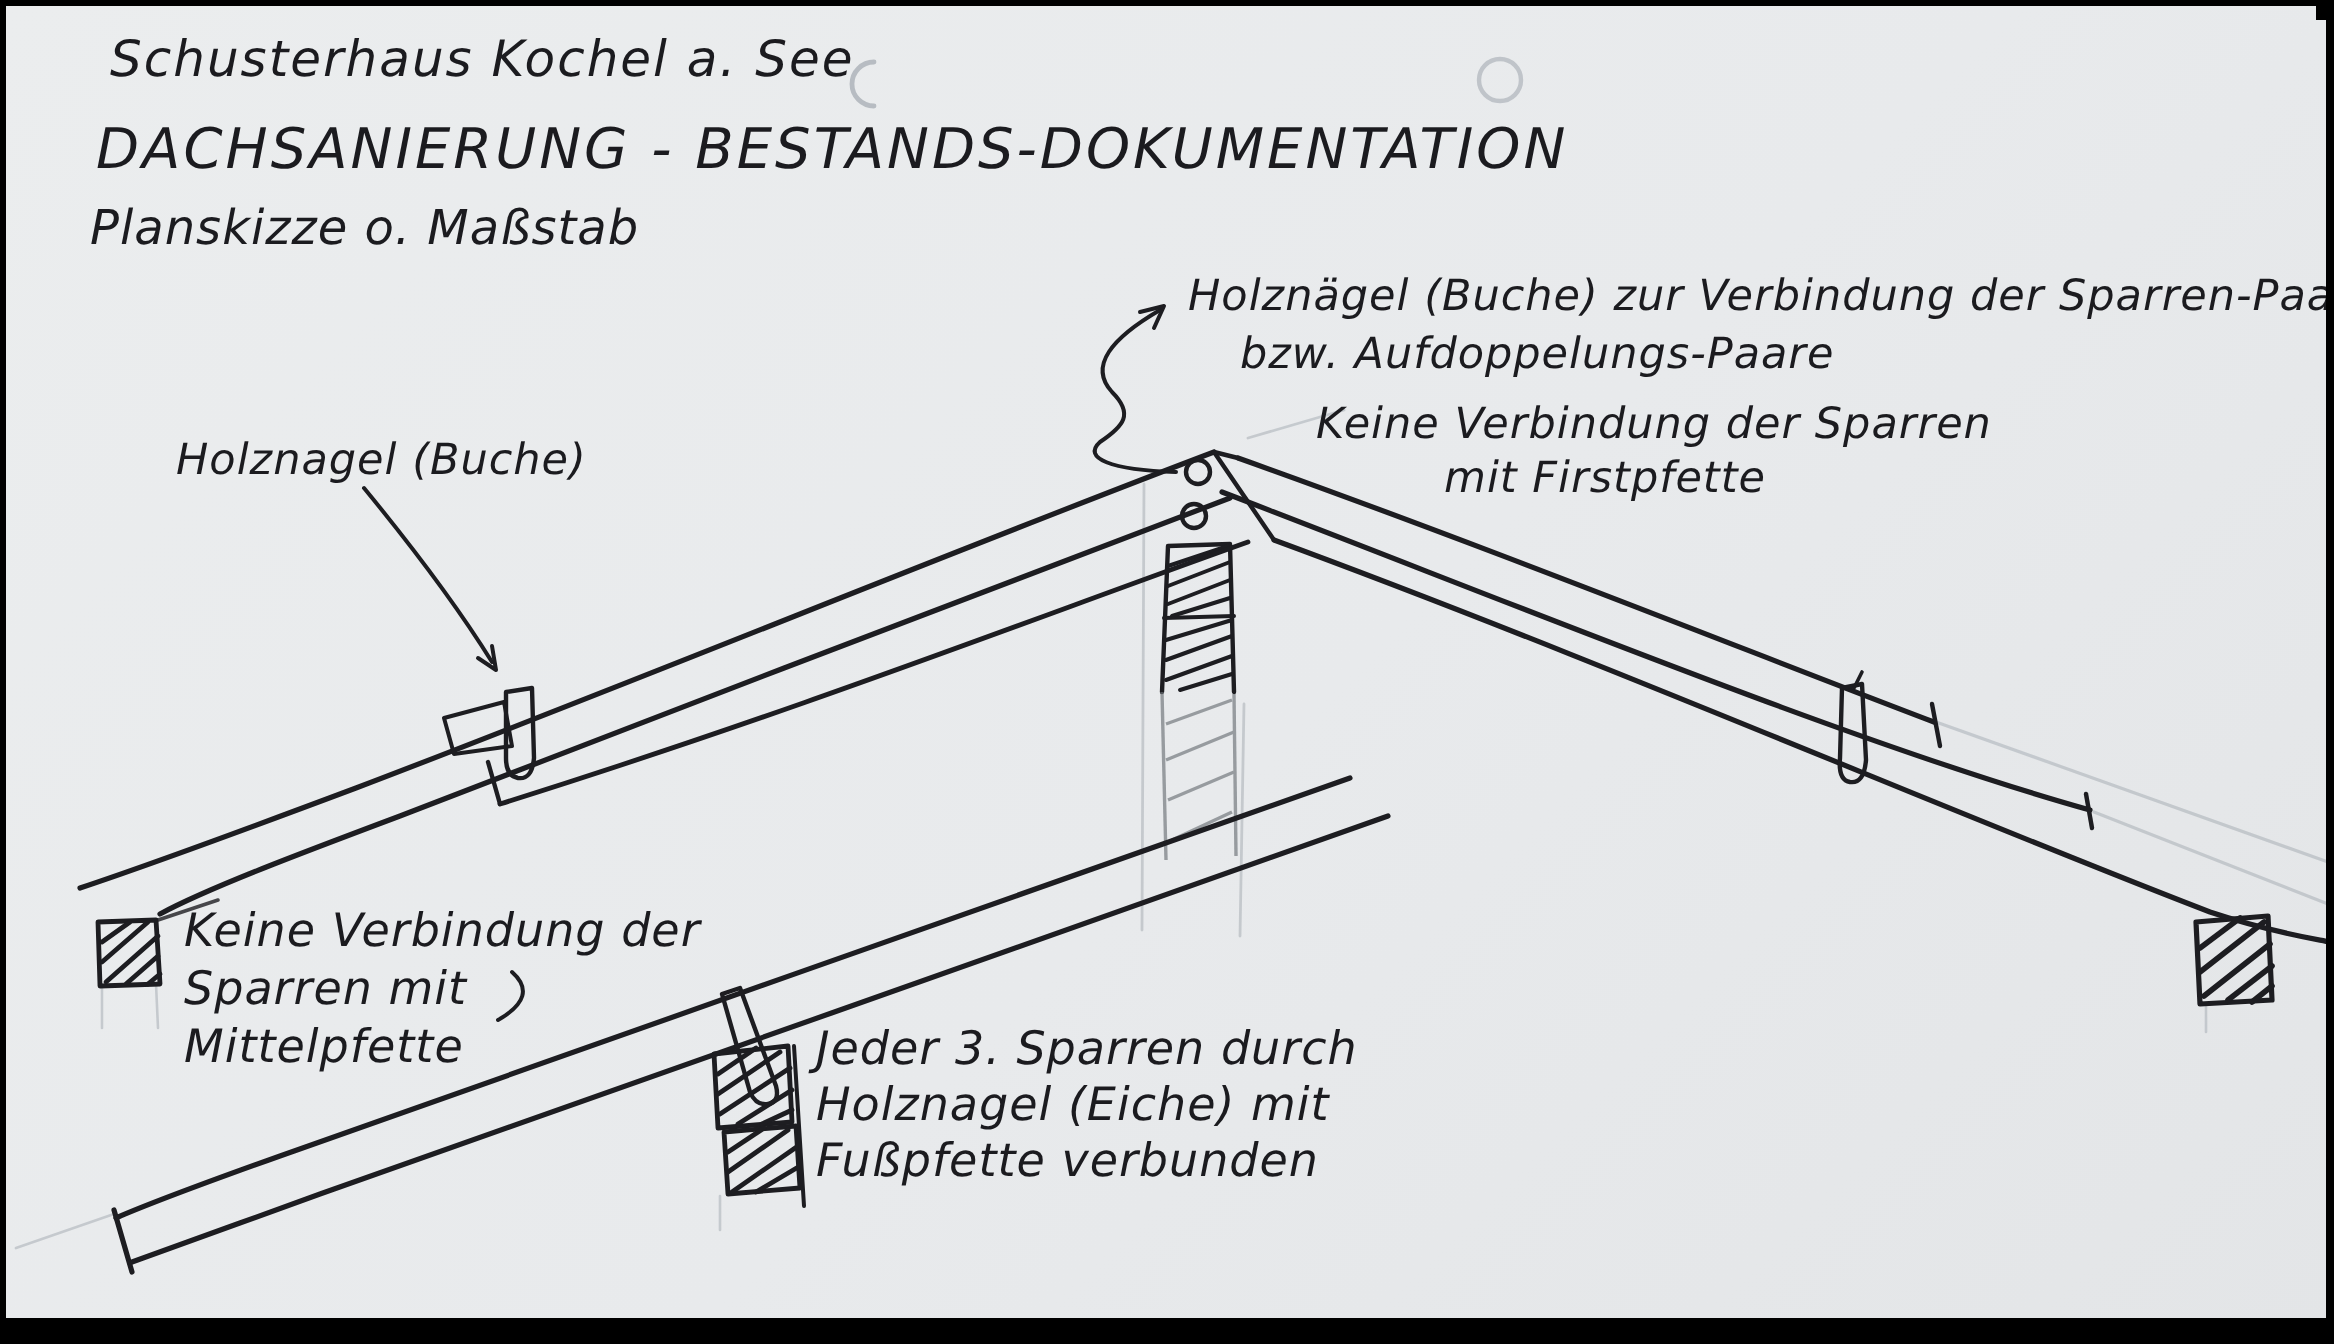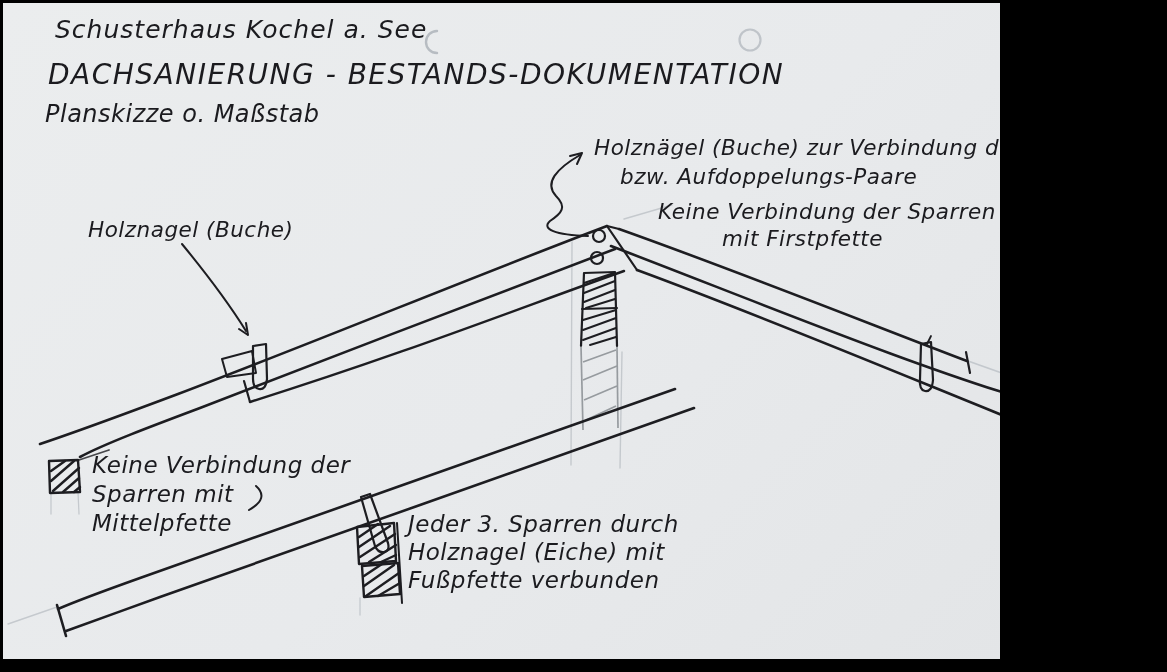--- a/index.html
+++ b/index.html
@@ -1,18 +1,18 @@
 <!DOCTYPE html>
 <html><head>
 <meta charset="utf-8">
 <style>
   html,body{margin:0;padding:0;background:#000;}
   .page{
     position:relative;
-    width:1000px;height:672px;
+    width:1167px;height:672px;
     background:linear-gradient(135deg,#ebedee 0%,#e8eaec 55%,#e3e5e7 100%);
     overflow:hidden;
     font-family:"DejaVu Sans",sans-serif;
   }
   svg{display:block}
   .ink{stroke:#1d1d21;fill:none;stroke-linecap:round;stroke-linejoin:round;}
   .pencil{stroke:#aeb4ba;fill:none;stroke-linecap:round;}
   .t{fill:#1b1b1f;font-style:italic;letter-spacing:.5px;}
   .t-project{font-size:25px;letter-spacing:1px;}
   .t-title{font-size:28px;letter-spacing:1.5px;}

